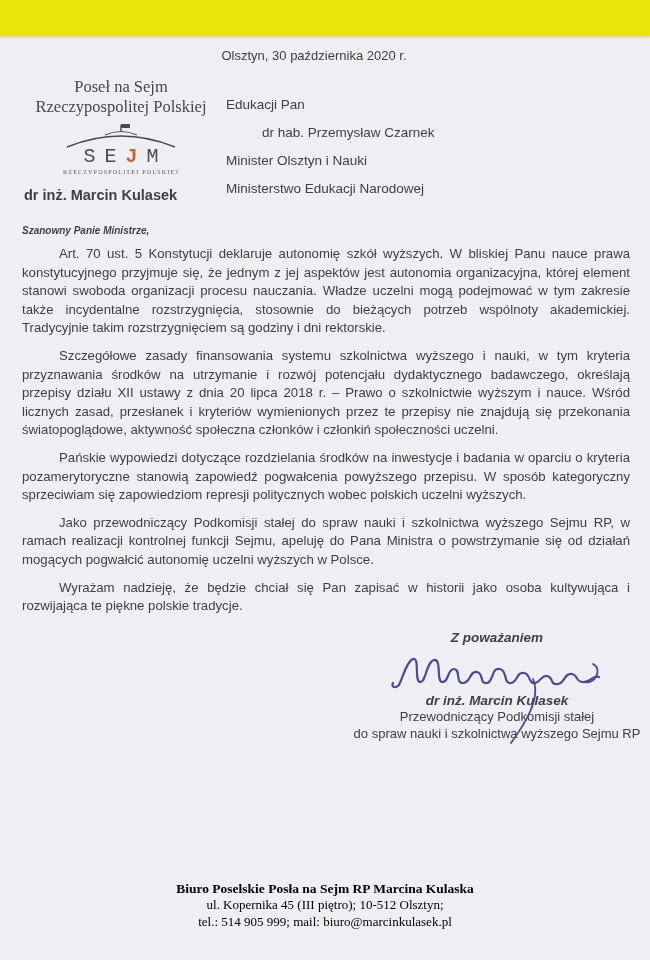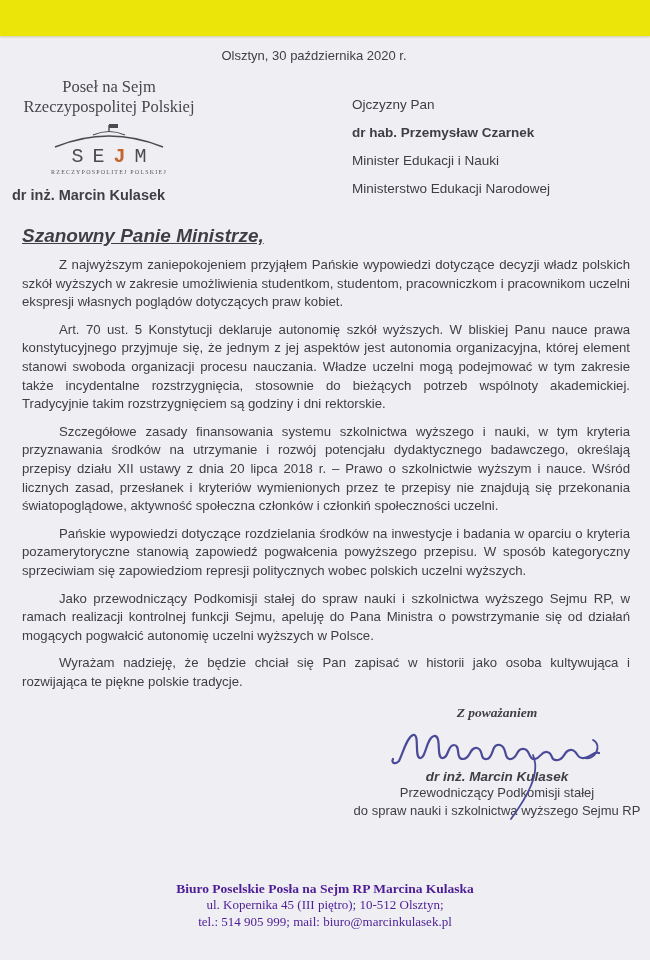--- a/index.html
+++ b/index.html
@@ -16,22 +16,21 @@
     background:#ece50a;
     box-shadow:0 1px 2px rgba(150,140,0,.35);
   }
   .date-row{
     text-align:center;
     padding:12px 22px 0 0;
     font-size:13px;
   }
   .header{
     display:flex;
-    justify-content:space-between;
-    padding:6px 20px 0 4px;
+    padding:6px 20px 0 16px;
     min-height:146px;
   }
   .sender{
     width:210px;
     text-align:center;
     padding-top:8px;
   }
   .sender-title{
     font-family:"Liberation Serif","DejaVu Serif",serif;
     font-size:16.5px;
@@ -67,69 +66,67 @@
   .recipient{
     padding-top:28px;
     width:252px;
     margin-right:26px;
   }
   .recipient-line{
     font-size:13.5px;
     margin-bottom:13px;
     white-space:nowrap;
   }
-  .recipient-line.bold{font-weight:bold;}
+  .recipient-line.bold{font-weight:normal;margin-left:36px;}
   .salutation{
     margin:10px 22px 0 22px;
     font-weight:bold;
     font-style:italic;
-    font-size:19px;
-    text-decoration:underline;
+    font-size:10px;
   }
   .body-text{
     margin:0 20px 0 22px;
   }
   .body-text p{
     margin:9px 0 0 0;
     text-indent:37px;
     text-align:justify;
     font-size:13.2px;
     line-height:18.6px;
   }
   .closing{
     width:290px;
     margin:14px 8px 0 auto;
     text-align:center;
   }
   .valediction{
     font-weight:bold;
     font-style:italic;
     font-size:13.5px;
-    font-family:Liberation Serif, serif;
   }
   .sig-wrap{height:44px;position:relative;}
   .sig-wrap svg{overflow:visible;display:block;margin:2px auto -4px auto;}
   .signer-name{
     font-weight:bold;
     font-style:italic;
     font-size:13.5px;
     margin-top:2px;
   }
   .signer-title{
     font-size:13px;
     line-height:17.5px;
     white-space:nowrap;
   }
   .footer{
     position:absolute;
     left:0;right:0;
     top:880px;
     text-align:center;
     font-family:"Liberation Serif","DejaVu Serif",serif;
-    color:#4c1d95;
+    color:#000000;
   }
   .footer-line1{font-weight:bold;font-size:13.5px;line-height:17px;}
   .footer-line2,.footer-line3{font-size:13px;line-height:16.5px;}
 </style>
 </head>
 <body>
 
 <div class="yellow-bar"></div>
 
 <div class="date-row">Olsztyn, 30 października 2020 r.</div>
@@ -145,31 +142,30 @@
         <line x1="60" y1="8" x2="60" y2="2" stroke="#4a4a50" stroke-width="1.4"></line>
         <rect x="60" y="1" width="9" height="4" fill="#4a4a50"></rect>
       </svg>
       <div class="logo-letters"><span>S</span><span>E</span><span class="j">J</span><span>M</span></div>
       <div class="logo-caption">RZECZYPOSPOLITEJ POLSKIEJ</div>
     </div>
     <div class="sender-name">dr inż. Marcin Kulasek</div>
   </div>
 
   <div class="recipient">
-    <div class="recipient-line">Ojczyzny Pan</div>
+    <div class="recipient-line">Edukacji Pan</div>
     <div class="recipient-line bold">dr hab. Przemysław Czarnek</div>
-    <div class="recipient-line">Minister Edukacji i Nauki</div>
+    <div class="recipient-line">Minister Olsztyn i Nauki</div>
     <div class="recipient-line">Ministerstwo Edukacji Narodowej</div>
   </div>
 </div>
 
 <div class="salutation">Szanowny Panie Ministrze,</div>
 
 <div class="body-text">
-  <p>Z najwyższym zaniepokojeniem przyjąłem Pańskie wypowiedzi dotyczące decyzji władz polskich szkół wyższych w zakresie umożliwienia studentkom, studentom, pracowniczkom i pracownikom uczelni ekspresji własnych poglądów dotyczących praw kobiet.</p>
   <p>Art. 70 ust. 5 Konstytucji deklaruje autonomię szkół wyższych. W bliskiej Panu nauce prawa konstytucyjnego przyjmuje się, że jednym z jej aspektów jest autonomia organizacyjna, której element stanowi swoboda organizacji procesu nauczania. Władze uczelni mogą podejmować w tym zakresie także incydentalne rozstrzygnięcia, stosownie do bieżących potrzeb wspólnoty akademickiej. Tradycyjnie takim rozstrzygnięciem są godziny i dni rektorskie.</p>
   <p>Szczegółowe zasady finansowania systemu szkolnictwa wyższego i nauki, w tym kryteria przyznawania środków na utrzymanie i rozwój potencjału dydaktycznego badawczego, określają przepisy działu XII ustawy z dnia 20 lipca 2018 r. – Prawo o szkolnictwie wyższym i nauce. Wśród licznych zasad, przesłanek i kryteriów wymienionych przez te przepisy nie znajdują się przekonania światopoglądowe, aktywność społeczna członków i członkiń społeczności uczelni.</p>
   <p>Pańskie wypowiedzi dotyczące rozdzielania środków na inwestycje i badania w oparciu o kryteria pozamerytoryczne stanowią zapowiedź pogwałcenia powyższego przepisu. W sposób kategoryczny sprzeciwiam się zapowiedziom represji politycznych wobec polskich uczelni wyższych.</p>
   <p>Jako przewodniczący Podkomisji stałej do spraw nauki i szkolnictwa wyższego Sejmu RP, w ramach realizacji kontrolnej funkcji Sejmu, apeluję do Pana Ministra o powstrzymanie się od działań mogących pogwałcić autonomię uczelni wyższych w Polsce.</p>
   <p>Wyrażam nadzieję, że będzie chciał się Pan zapisać w historii jako osoba kultywująca i rozwijająca te piękne polskie tradycje.</p>
 </div>
 
 <div class="closing">
   <div class="valediction">Z poważaniem</div>
   <div class="sig-wrap">

